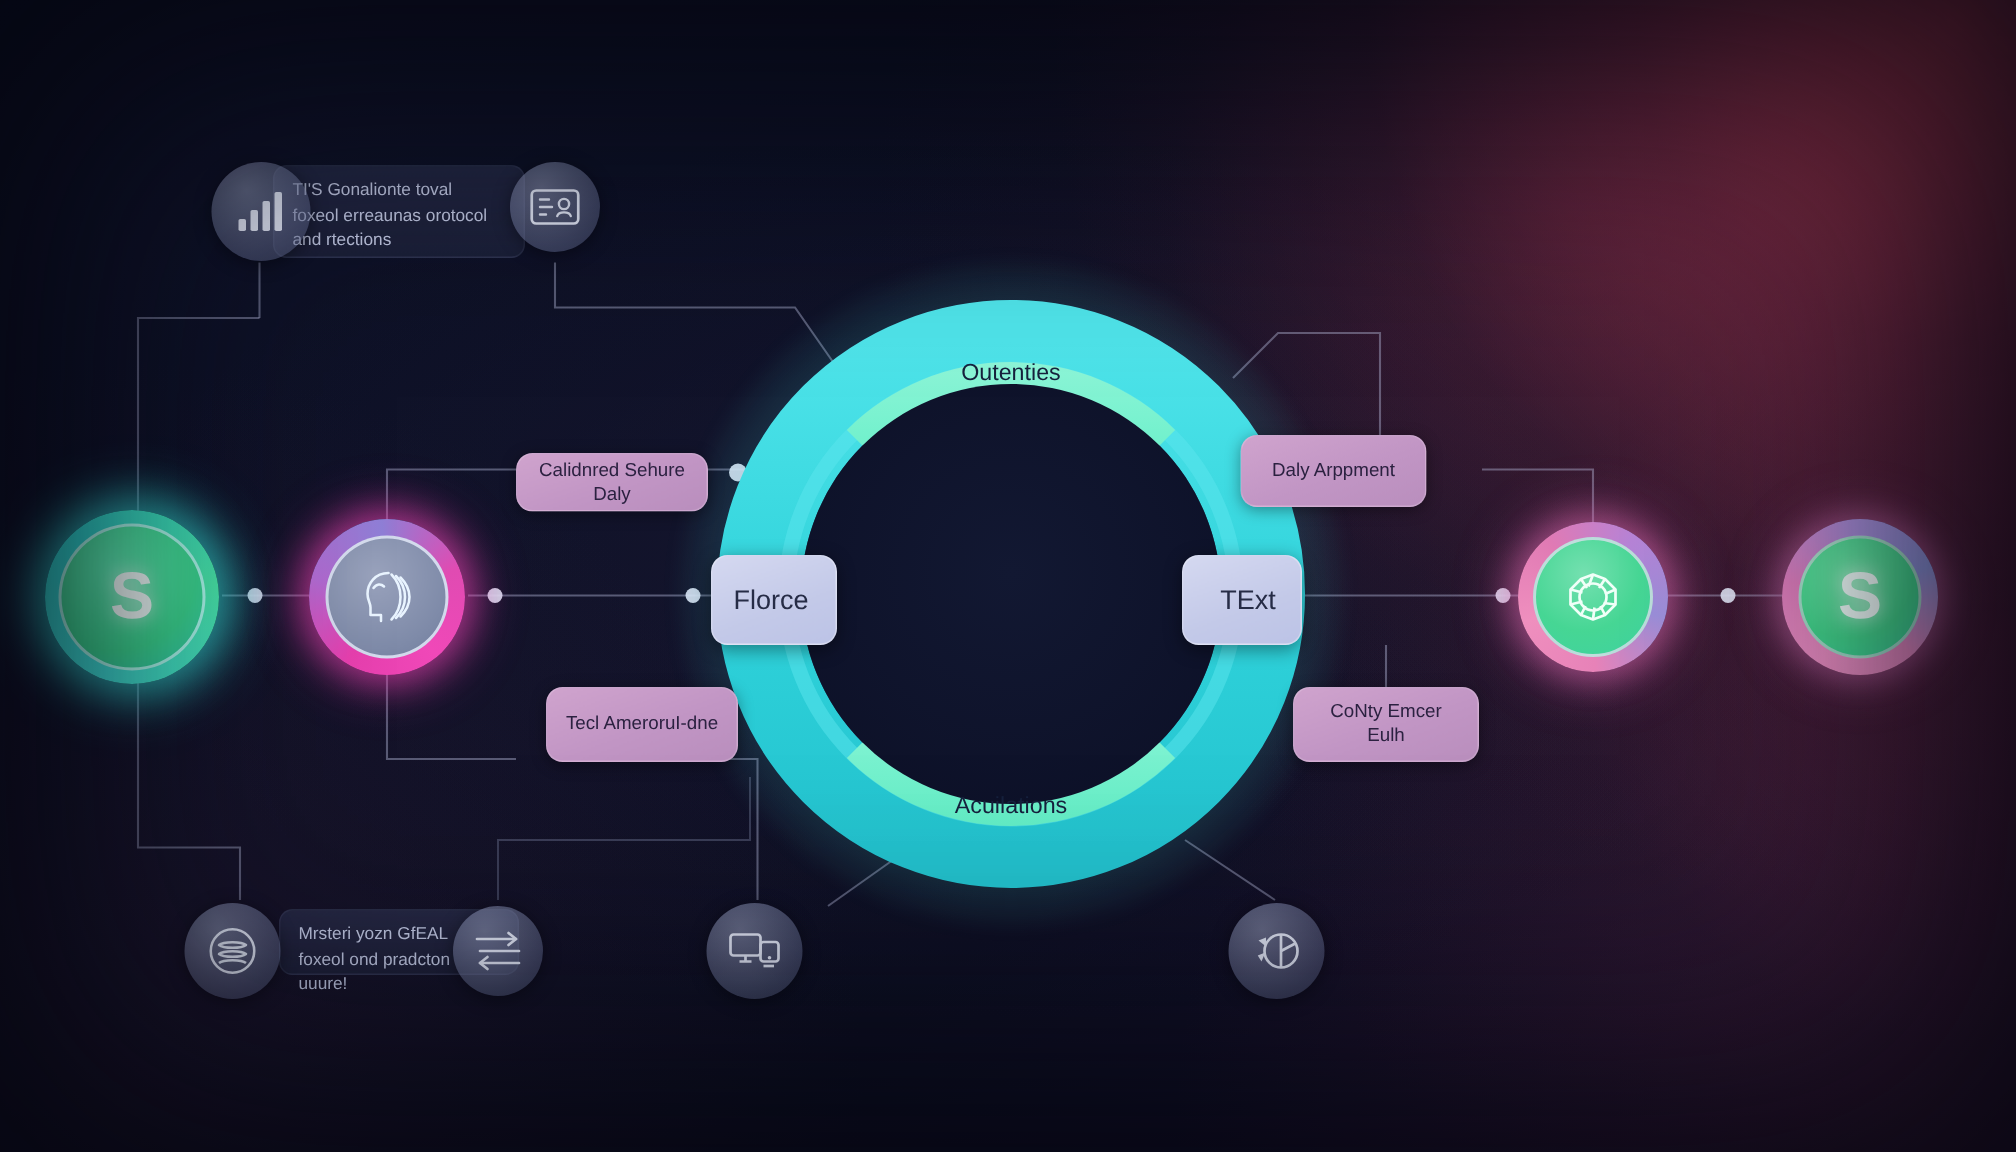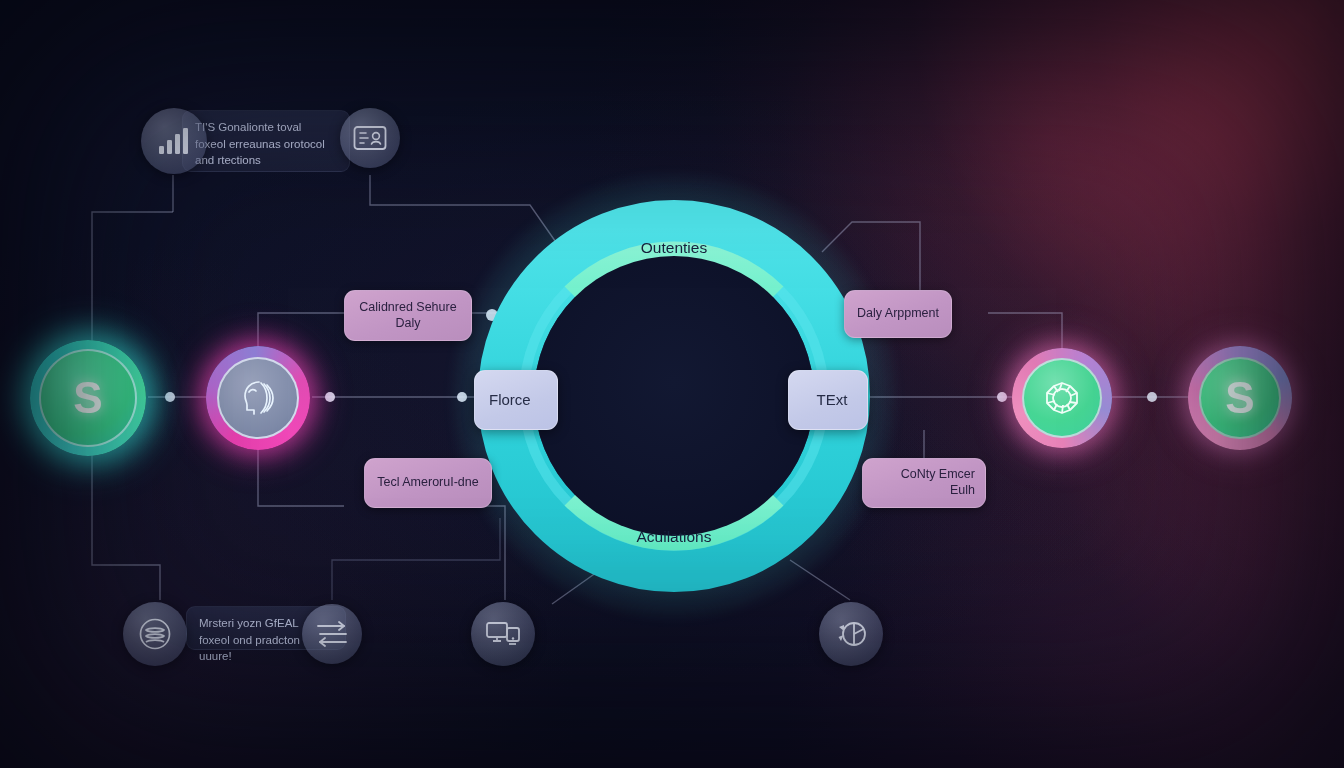--- a/index.html
+++ b/index.html
@@ -32,21 +32,21 @@
   .donut-svg{position:absolute;inset:0;}
   .seg-label{font-size:15.5px;fill:#16213d;font-family:"Liberation Sans",sans-serif;}
 
   
   .pill{position:absolute;border-radius:11px;display:flex;align-items:center;justify-content:center;
     text-align:center;line-height:1.25;box-sizing:border-box;padding:6px 10px;}
   .pill-pink{background:linear-gradient(160deg,#cfa3cd 0%,#c195c4 55%,#b98ebd 100%);
     color:#2b2140;font-size:12.5px;border:1px solid rgba(255,255,255,.16);
     box-shadow:0 2px 10px rgba(0,0,0,.38);}
   .pill-lav{background:linear-gradient(160deg,#d4d8f0 0%,#c3c9e8 60%,#bcc3e6 100%);
-    color:#262c46;font-size:15px;border:1px solid rgba(255,255,255,.3);
+    color:#262c46;font-size:18px;border:1px solid rgba(255,255,255,.3);
     box-shadow:0 3px 12px rgba(0,0,0,.4);}
   .pill span{display:block;}
 
   
   .node{position:absolute;border-radius:50%;display:flex;align-items:center;justify-content:center;}
   .node .ring{position:absolute;inset:0;border-radius:50%;}
   .node .inner{position:absolute;border-radius:50%;display:flex;align-items:center;justify-content:center;}
   .node-letter{font-size:44px;font-weight:700;color:#f2fffb;
     text-shadow:0 0 12px rgba(255,255,255,.75);font-family:"Liberation Sans",sans-serif;}
 
@@ -140,35 +140,35 @@
     </svg>
   </div>
 
   <div class="pill pill-lav" style="left:474px;top:370px;width:84px;height:60px;justify-content:flex-start;padding-left:14px;">
     <span>Florce</span>
   </div>
   <div class="pill pill-lav" style="left:788px;top:370px;width:80px;height:60px;justify-content:center;padding-left:18px;">
     <span>TExt</span>
   </div>
 
-  <div class="pill pill-pink" style="left:344px;top:290px;width:128px;height:51px;flex-direction:column;">
+  <div class="pill pill-pink" style="left:344px;top:302px;width:128px;height:39px;flex-direction:column;">
     <span>Calidnred Sehure</span>
     <span>Daly</span>
   </div>
 
   <div class="pill pill-pink" style="left:344px;top:458px;width:128px;height:50px;flex-direction:row;margin-left:20px;">
     <span>Tecl Ameroru</span>
     <span>I-dne</span>
   </div>
 
-  <div class="pill pill-pink" style="left:844px;top:290px;width:108px;height:48px;flex-direction:column;">
+  <div class="pill pill-pink" style="left:827px;top:290px;width:124px;height:48px;flex-direction:column;">
     <span>Daly Arppment</span>
   </div>
 
-  <div class="pill pill-pink" style="left:862px;top:458px;width:124px;height:50px;flex-direction:column;align-items:flex-end;">
+  <div class="pill pill-pink" style="left:862px;top:458px;width:124px;height:50px;flex-direction:column;">
     <span>CoNty Emcer</span>
     <span>Eulh</span>
   </div>
 
   <div class="node" style="left:30px;top:340px;width:116px;height:116px;
        box-shadow:0 0 38px 10px rgba(45,225,225,.45);">
     <div class="ring" style="background:conic-gradient(from 200deg,#3fe0d6,#2fd6cf,#49e6a9,#3fe0d6);
          box-shadow:0 0 26px 6px rgba(60,230,220,.55);"></div>
     <div class="inner" style="left:9px;top:9px;right:9px;bottom:9px;
          border:2px solid rgba(190,255,250,.85);

